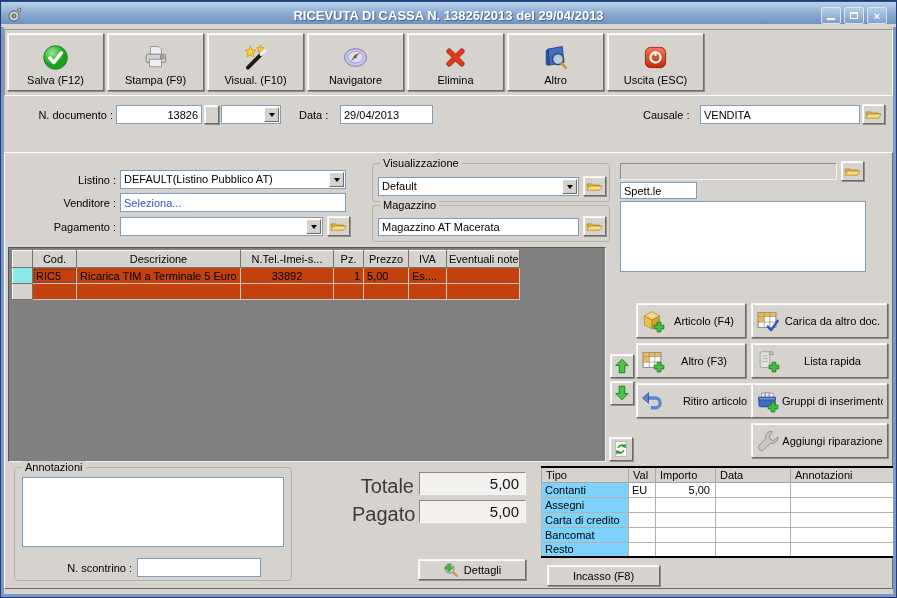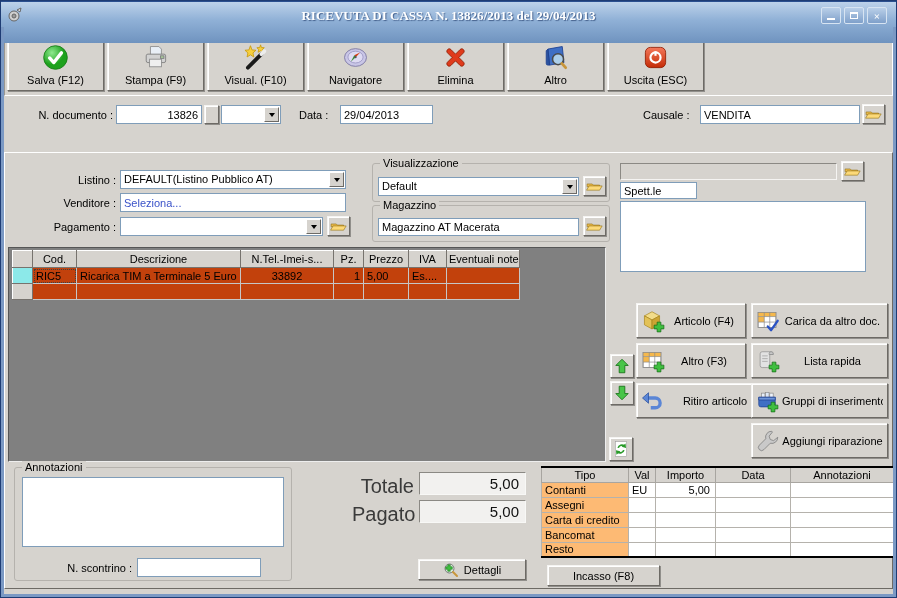--- a/index.html
+++ b/index.html
@@ -4,23 +4,23 @@
 <style>
   * { box-sizing:border-box; margin:0; padding:0; }
   html,body { background:#9a9a9a; }
   body { font-family:"Liberation Sans", sans-serif; font-size:11px; color:#000; }
   .window { position:relative; width:897px; height:598px; background:#d6d3ce; overflow:hidden; }
   .edge  { position:absolute; inset:0; border:1px solid #1e3c74; z-index:60; pointer-events:none; }
   .edge2 { position:absolute; left:1px; right:1px; bottom:1px; top:27px;
            border-left:3px solid #7b99c4; border-right:3px solid #7b99c4; border-bottom:3px solid #7b99c4;
            z-index:59; pointer-events:none; }
   
-  .titlebar { position:absolute; left:0; top:0; right:0; height:43px;
+  .titlebar { position:absolute; left:0; top:0; right:0; height:24px;
               background:linear-gradient(180deg,#bdd2ea 0%,#8fb0d6 45%,#6f93bf 100%);
-              border-top:2px solid #2a4f8f; z-index:55;font-family:Liberation Serif, serif; }
+              border-top:2px solid #2a4f8f; z-index:55; }
   .title { position:absolute; left:0; right:0; top:6px; text-align:center; color:#fff;
            font-weight:bold; font-size:13px; text-shadow:1px 1px 1px #44608c; }
   .appicon { position:absolute; left:7px; top:5px; }
   .winbtns { position:absolute; right:10px; top:5px; display:flex; gap:3px; }
   .winbtn { width:20px; height:17px; background:linear-gradient(180deg,#b9cfe8,#7fa0ca);
             border:1px solid #d7e4f2; border-radius:2px; color:#fff; font-weight:bold; font-size:11px;
             display:flex; align-items:center; justify-content:center; cursor:default; }
   .mini-bar { width:8px; height:2px; background:#fff; margin-top:6px; }
   .maxi-box { width:8px; height:7px; border:1px solid #fff; border-top-width:2px; }
   
@@ -74,25 +74,25 @@
           font-size:11px; white-space:nowrap; overflow:hidden; }
   .sbtn .sl { flex:1; text-align:center; overflow:hidden; }
   
   .ta { position:absolute; background:#fff; border:1px solid #7f9db9; resize:none; outline:none;
         font:11px "Liberation Sans",sans-serif; }
   .biglbl { position:absolute; font-size:20px; color:#3a3a3a; }
   .totbox { position:absolute; background:#f2f1ef; border:1px solid; border-color:#8b8984 #f8f8f6 #f8f8f6 #8b8984;
             font-size:15px; text-align:right; padding:2px 6px; color:#111; }
   .ptbl { position:absolute; left:541px; top:466px; width:352px;
           border-top:2px solid #000; border-bottom:2px solid #000; border-left:1px solid #555; }
-  .ptbl th { background:#d6d3ce; border:1px solid #a8a5a0; font-weight:normal; text-align:center;
+  .ptbl th { background:#d6d3ce; border:1px solid #a8a5a0; font-weight:normal; text-align:left;
              height:15px; padding:0 4px; white-space:nowrap; overflow:hidden;margin-top:20px; }
   .ptbl td { background:#fff; border:1px solid #b5b2ac; height:15px; padding:0 3px;
              white-space:nowrap; overflow:hidden; }
-  .ptbl td.tipo { background:#fdba74; }
+  .ptbl td.tipo { background:#7dd3fc; }
   .ptbl td.imp { text-align:right; padding-right:5px; }
   .cbtncenter { display:flex; align-items:center; justify-content:center; gap:5px; }
   svg { display:block; }
 </style>
 </head>
 <body>
 
 <svg width="0" height="0" style="position:absolute">
   <defs>
     <radialGradient id="gGreen" cx="35%" cy="30%">

